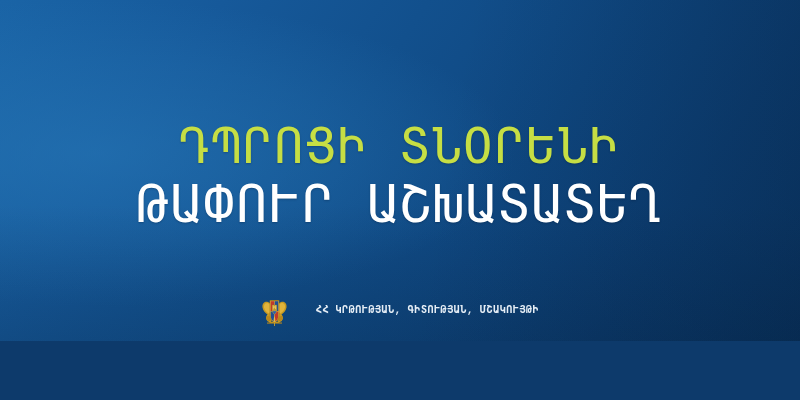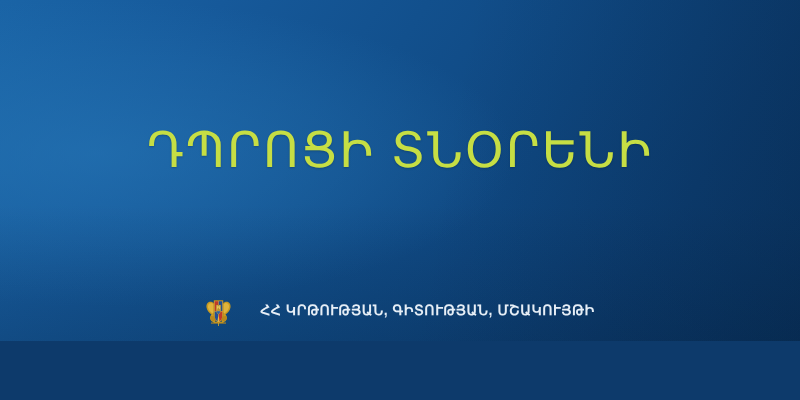--- a/index.html
+++ b/index.html
@@ -7,21 +7,21 @@
     margin: 0;
     padding: 0;
     background: #0d3a6b;
   }
 
   #banner {
     position: relative;
     width: 800px;
     height: 341px;
     overflow: hidden;
-    font-family: Liberation Sans, sans-serif;
+    font-family: Liberation Mono, monospace;
     
     background:
       radial-gradient(ellipse 70% 60% at 12% 45%,
         rgba(40,122,186,0.55) 0%,
         rgba(40,122,186,0.25) 45%,
         rgba(40,122,186,0.0) 75%),
       linear-gradient(123deg,
         #1a64a6 0%,
         #16599a 22%,
         #12508d 42%,
@@ -87,38 +87,39 @@
     width: 27px;
     height: 33px;
     flex: 0 0 auto;
     display: block;
   }
 
   #ministry-text {
     display: block;
     text-align: center;
     color: #e6eef6;
-    font-size: 14px;
+    font-size: 10px;
     font-weight: 600;
     letter-spacing: 0.55px;
     line-height: 1.55;
     text-transform: uppercase;
     white-space: nowrap;
   }
   #ministry-text span { display: block; }
 </style>
 </head>
 <body>
 
 <div id="banner">
 
   <div id="vignette"></div>
 
   <div id="headline">
     <span class="head-line" id="headline-primary">ԴՊՐՈՑԻ ՏՆՕՐԵՆԻ</span>
+    <span class="head-line" id="headline-secondary">ԹԱՓՈՒՐ ԱՇԽԱՏԱՏԵՂ</span>
   </div>
 
   <div id="footer">
 
     <svg id="emblem" viewBox="0 0 54 66" aria-hidden="true">
 
       <path d="M14 16 C6 14 2 20 3 27 C4 34 9 38 13 41 C10 44 9 49 12 53 C14 56 18 57 21 55 L21 20 Z" fill="#c79a22"></path>
       <path d="M13 18 C8 18 5 22 6 27 C7 32 11 36 15 39 L19 36 L19 21 Z" fill="#e0b43c"></path>
       <path d="M12 44 C10 47 10 51 13 53 C16 55 19 54 20 52 L20 45 Z" fill="#b9881b"></path>
 

